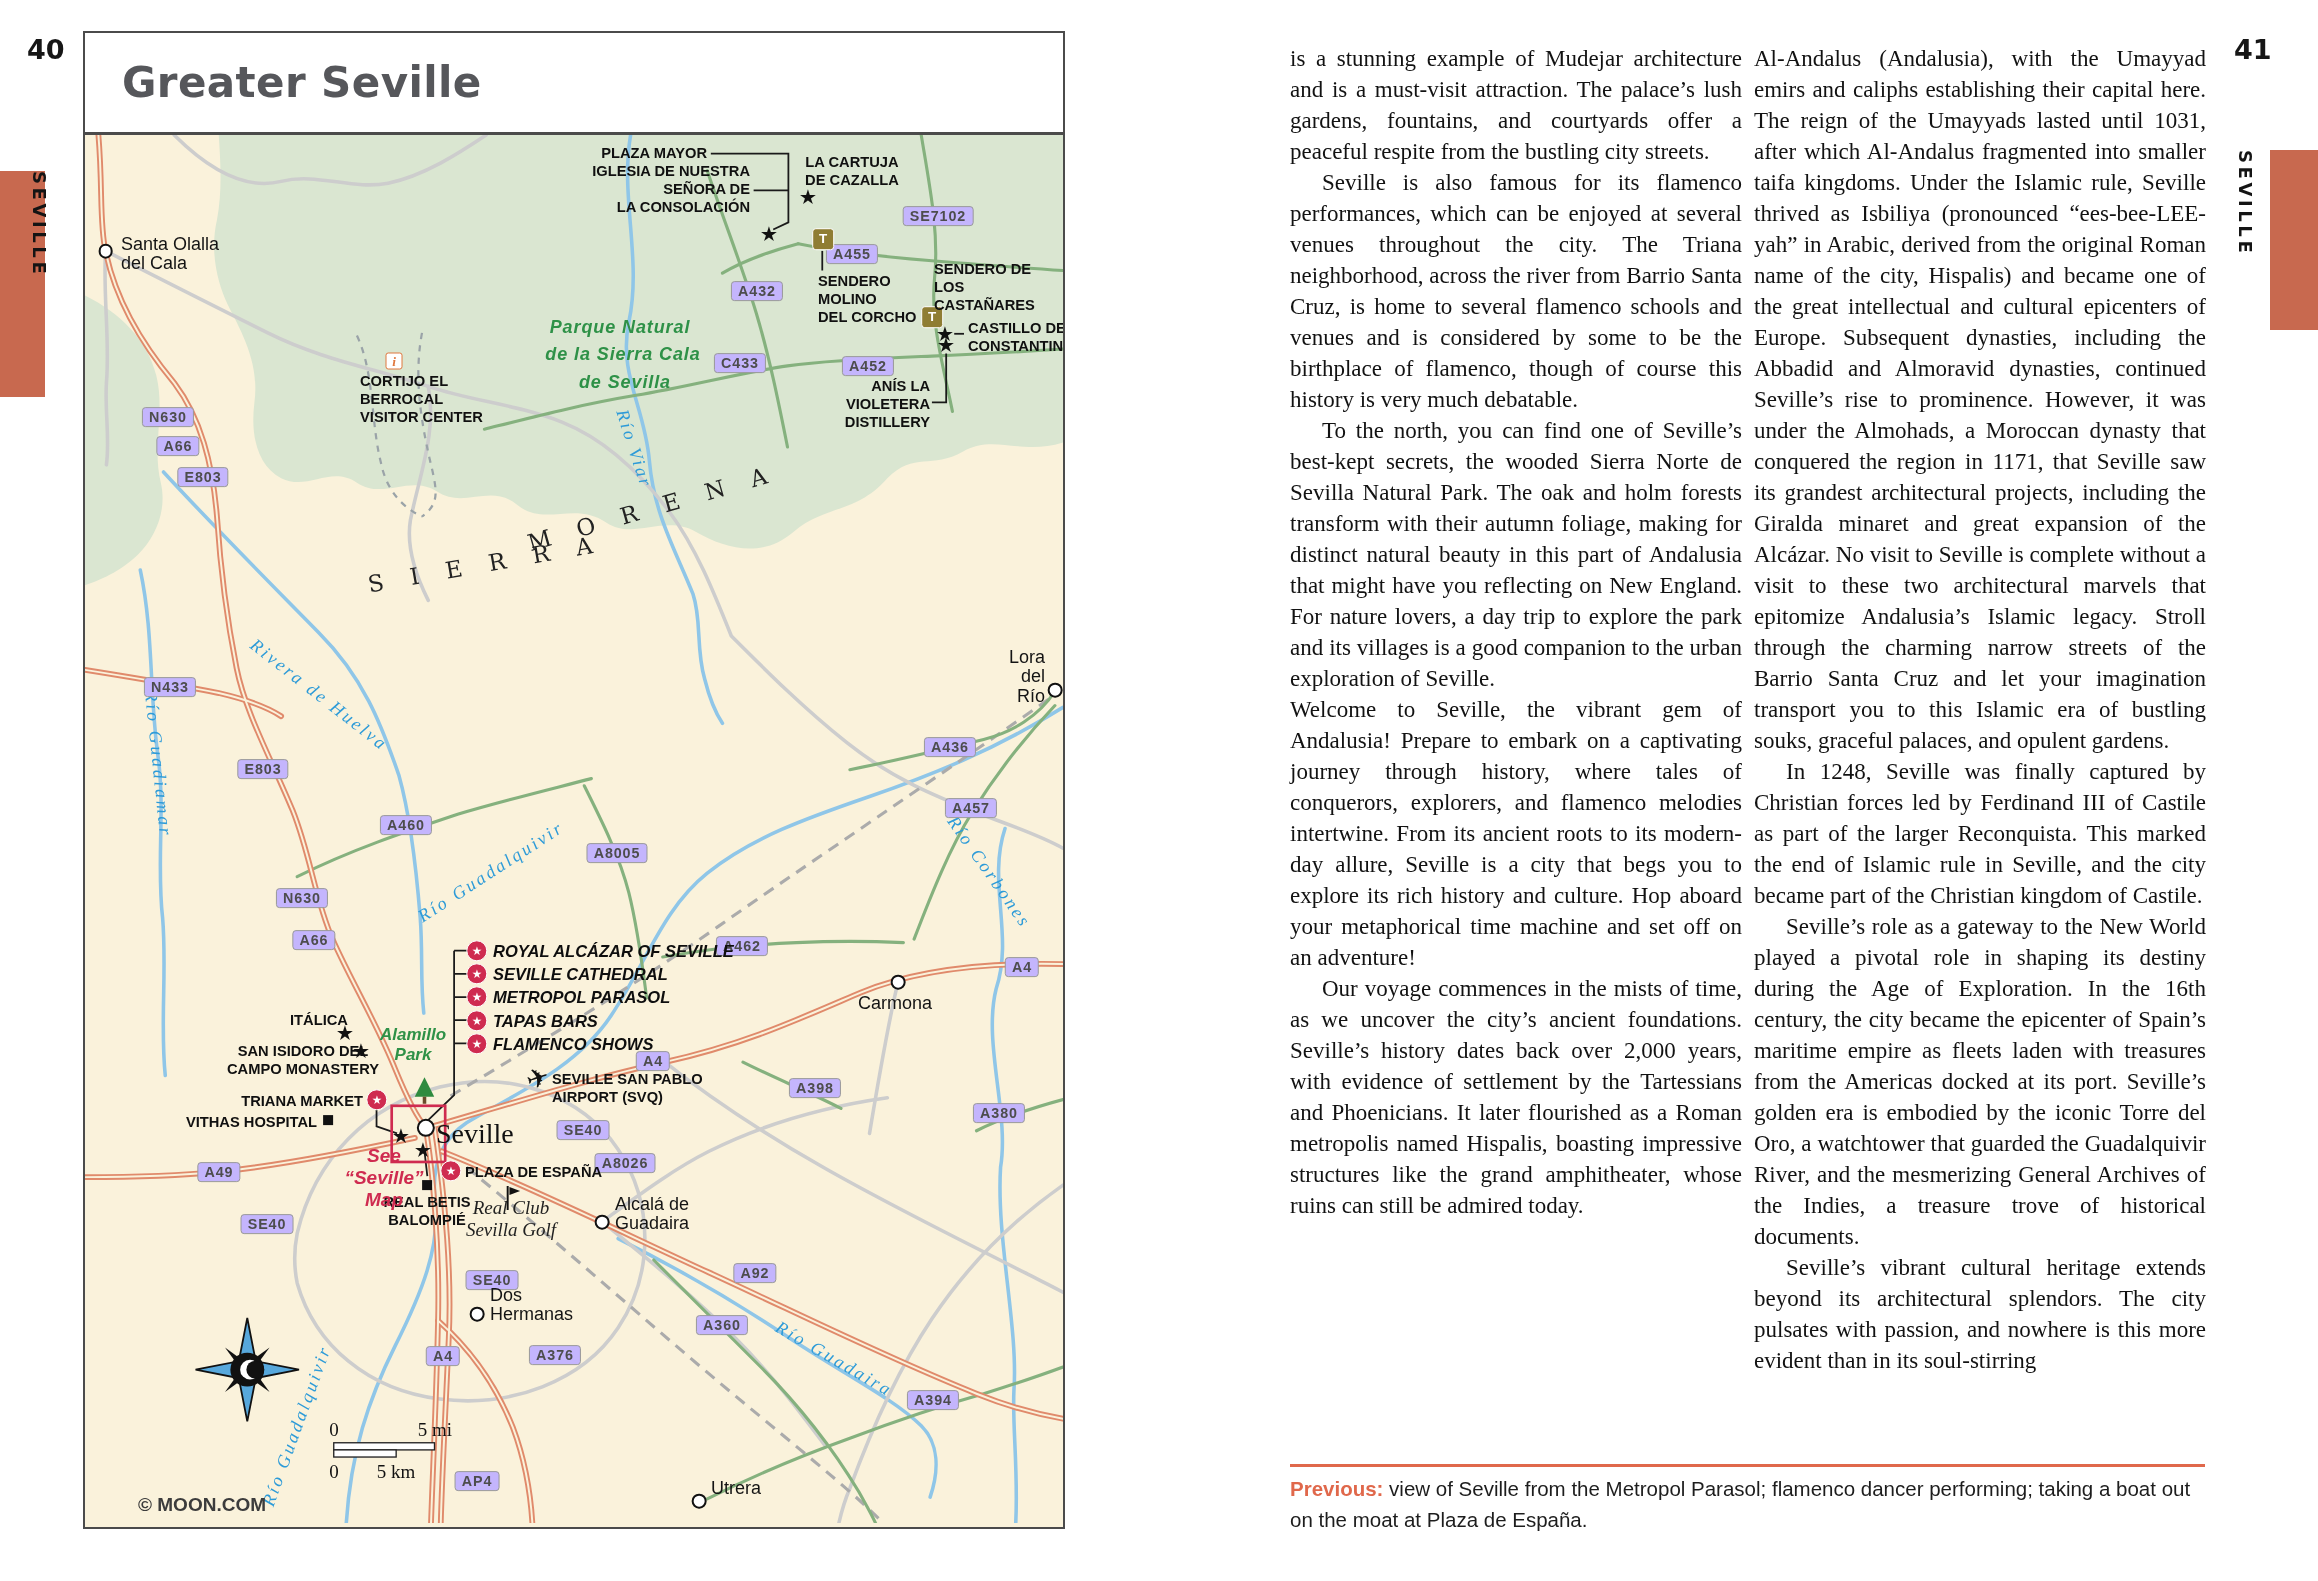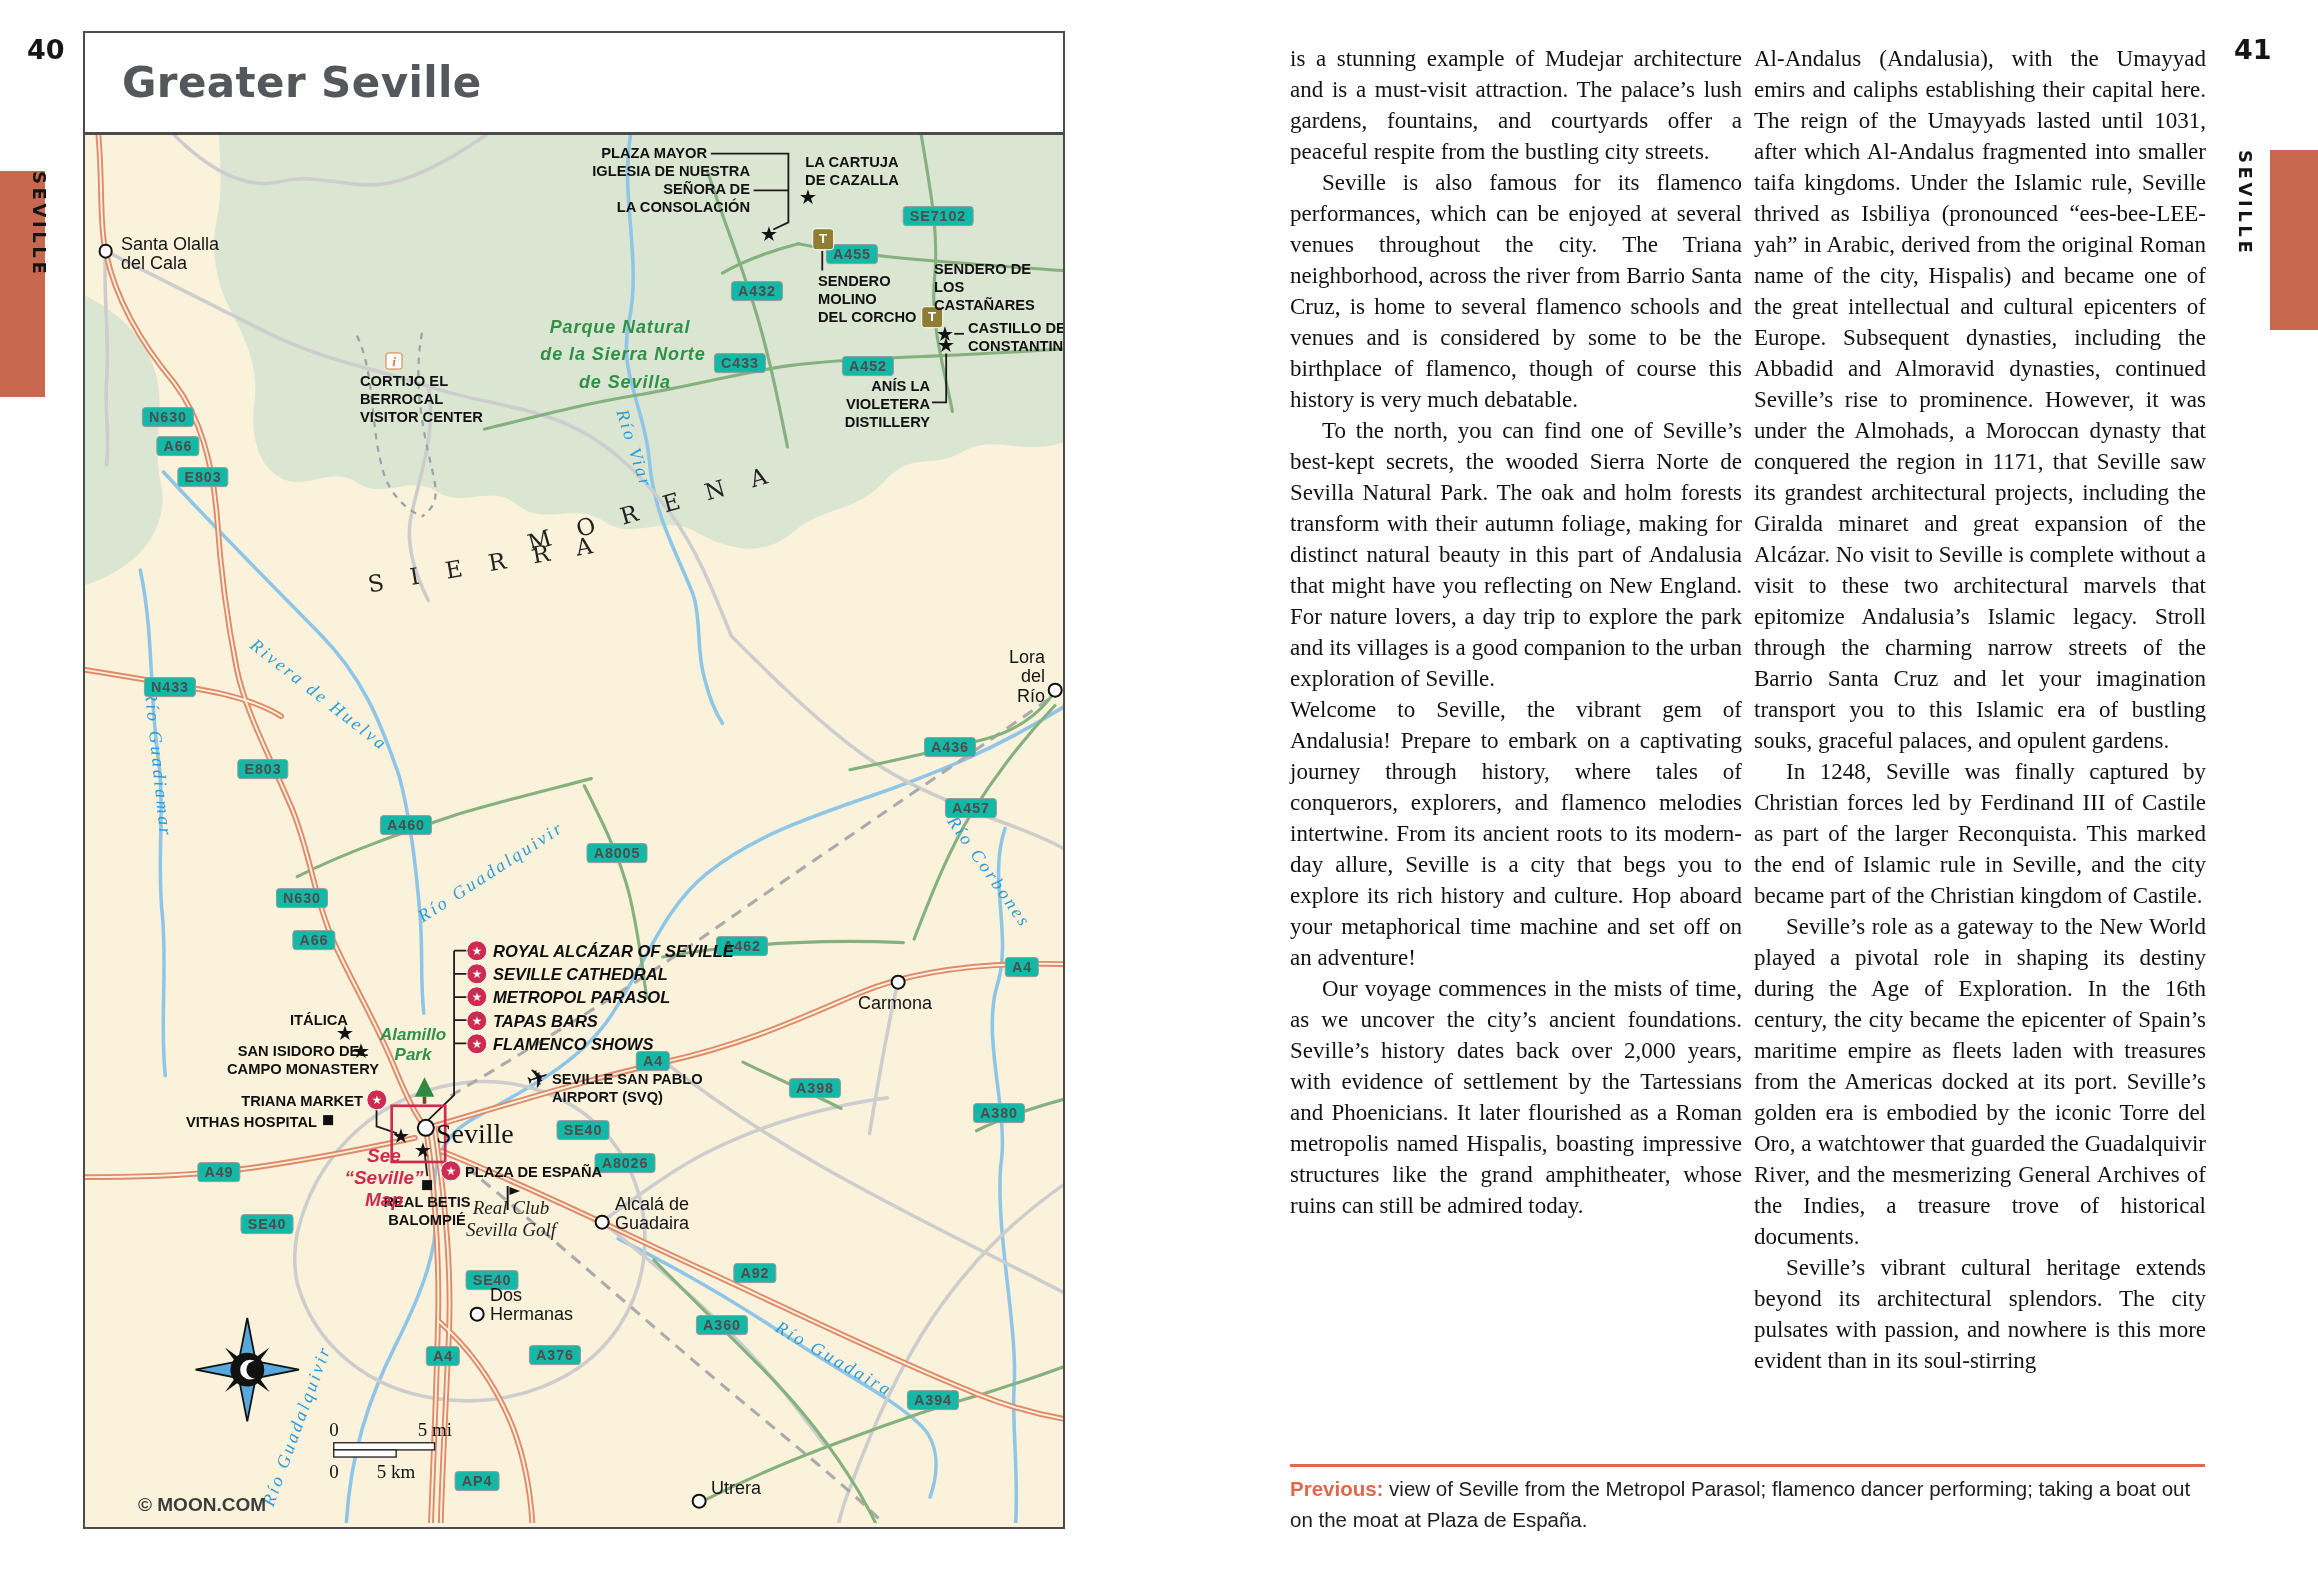--- a/index.html
+++ b/index.html
@@ -28,21 +28,21 @@
   .green{stroke:var(--roadg);stroke-width:3.5;fill:none;stroke-linecap:round}
   .rail{stroke:#ababab;stroke-width:3.5;fill:none;stroke-dasharray:13 9}
   .trail{stroke:#9aa3a8;stroke-width:2.5;fill:none;stroke-dasharray:7 7}
   .ocase{stroke:var(--roado);stroke-width:6.5;fill:none;stroke-linecap:round}
   .ocore{stroke:var(--cream);stroke-width:2.2;fill:none;stroke-linecap:round}
   .conn{stroke:#1a1a1a;stroke-width:2;fill:none}
   .seerect{fill:none;stroke:var(--crimson);stroke-width:3}
   .scalebar{fill:#fff;stroke:#222;stroke-width:1.5}
 
   
-  .shield{position:absolute;transform:translate(-50%,-50%);background:#14b8a6;border:1.8px solid #999;
+  .shield{position:absolute;transform:translate(-50%,-50%);background:#c4b5fd;border:1.8px solid #999;
           border-radius:3.6px;padding:0.9px 6.2px;font:bold 14.3px "Liberation Sans",sans-serif;color:#4d4d4d;
           letter-spacing:0.9px;white-space:nowrap}
   .town-dot{position:absolute;width:10.7px;height:10.7px;border:2.2px solid #111;border-radius:50%;
             background:#fff;transform:translate(-50%,-50%)}
   .town-label{position:absolute;font:18px "Liberation Sans",sans-serif;color:#141414;line-height:1.08;white-space:pre-line}
   .poi-label{position:absolute;font:bold 14.7px "Liberation Sans",sans-serif;color:#101010;line-height:1.22;white-space:pre-line}
   .al-left{transform:translate(0,-50%)}
   .al-right{transform:translate(-100%,-50%);text-align:right}
   .al-center{transform:translate(-50%,-50%);text-align:center}
   .star{position:absolute;transform:translate(-50%,-50%);font-size:20.5px;color:#111;line-height:1}
@@ -208,21 +208,21 @@
         <div class="river-label" style="left: 904px; top: 737px; transform: translate(-50%, -50%) rotate(55deg);">Río Corbones</div>
         <div class="river-label" style="left: 749px; top: 1224px; transform: translate(-50%, -50%) rotate(30deg);">Río Guadaira</div>
         <div class="river-label" style="left: 212px; top: 1291px; transform: translate(-50%, -50%) rotate(-70deg);">Río Guadalquivir</div>
       </div>
     <div id="range">
         <div class="range-label" style="left: 400px; top: 429px; transform: translate(-50%, -50%) rotate(-10deg);">S I E R R A</div>
         <div class="range-label" style="left: 567px; top: 373px; transform: translate(-50%, -50%) rotate(-16deg);">M O R E N A</div>
       </div>
     <div id="parklabel">
       <div class="park-line" style="left:535px;top:192px">Parque Natural</div>
-      <div class="park-line" style="left:538px;top:219px">de la Sierra Norte</div>
+      <div class="park-line" style="left:538px;top:219px">de la Sierra Cala</div>
       <div class="park-line" style="left:540px;top:247px">de Sevilla</div>
     </div>
     <div id="shields">
         <div class="shield" style="left: 853px; top: 81px;">SE7102</div>
         <div class="shield" style="left: 767px; top: 119px;">A455</div>
         <div class="shield" style="left: 672px; top: 156px;">A432</div>
         <div class="shield" style="left: 655px; top: 228px;">C433</div>
         <div class="shield" style="left: 783px; top: 231px;">A452</div>
         <div class="shield" style="left: 83px; top: 282px;">N630</div>
         <div class="shield" style="left: 93px; top: 311px;">A66</div>

